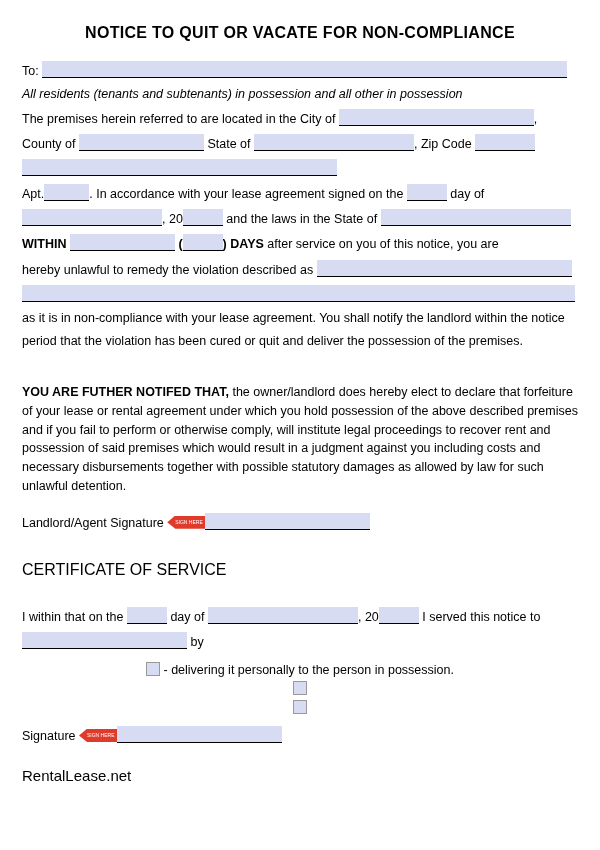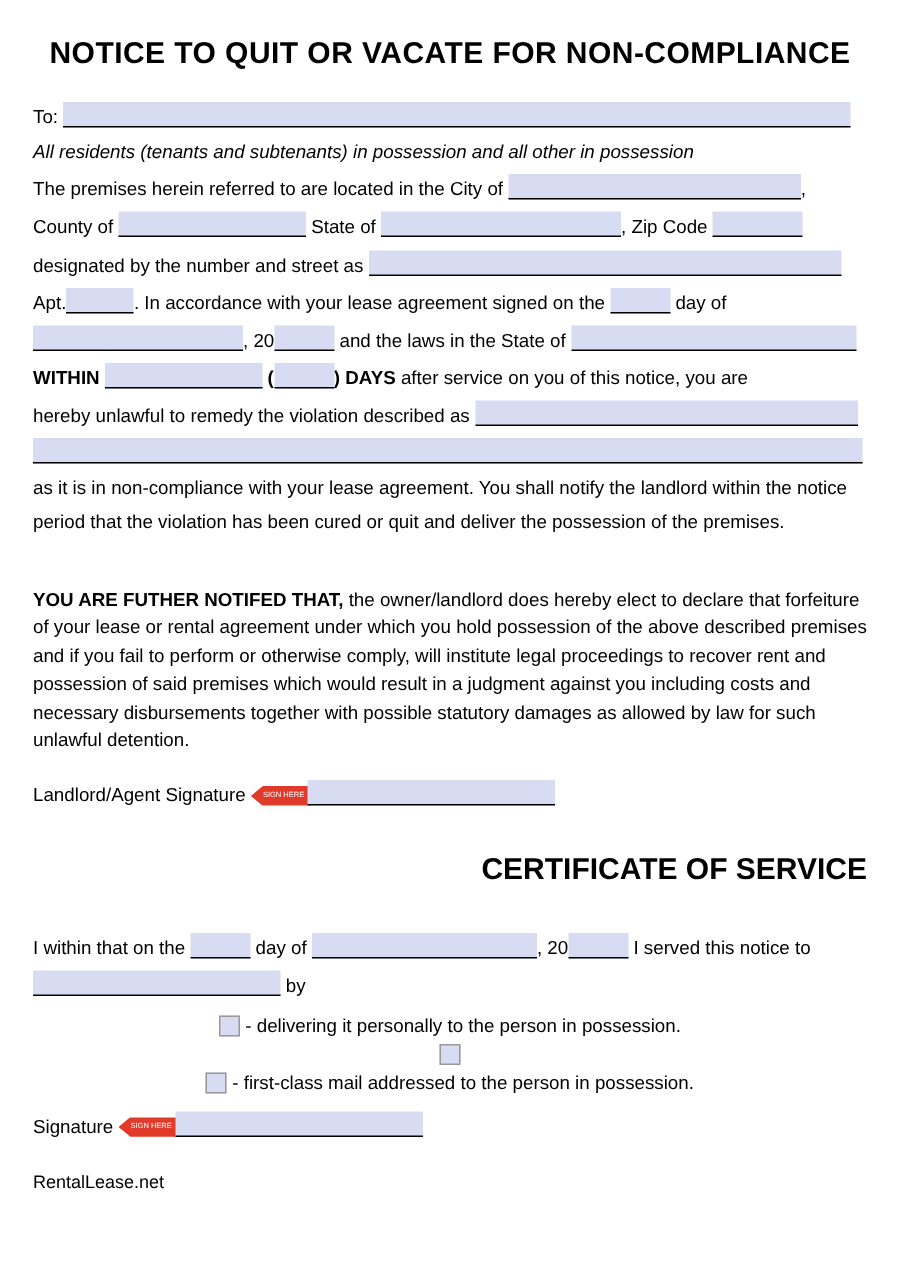--- a/index.html
+++ b/index.html
@@ -6,29 +6,29 @@
     font-family: Arial, sans-serif;
     font-size: 12.5px;
     line-height: 1.85;
     margin: 0;
     padding: 18px 22px;
     color: #000;
     width: 556px;
   }
   h1 {
     text-align: center;
-    font-size: 20px;
+    font-size: 16px;
     font-weight: bold;
     margin: 0 0 10px 0;
     letter-spacing: 0.3px;
   }
   h2 {
-    text-align: right;
-    font-size: 20px;
-    font-weight: bold;
+    text-align: left;
+    font-size: 16px;
+    font-weight: normal;
     margin: 20px 0 20px 0;
   }
   .line {
     margin: 0;
   }
   .blank {
     display: inline-block;
     background: #d8dcf2;
     border-bottom: 1px solid #000;
     height: 16px;
@@ -61,21 +61,21 @@
     background: #e03a2a;
     color: #fff;
     font-size: 5px;
     padding: 2px 4px 2px 8px;
     clip-path: polygon(8px 0, 100% 0, 100% 100%, 8px 100%, 0 50%);
     position: relative;
     top: -3px;
     margin-right: -2px;
   }
   .footer {
-    font-size: 12px;
+    font-size: 15px;
     margin-top: 14px;
   }
   .cklist {
     line-height: 1.5;
     text-align: center;
   }
 </style>
 </head>
 <body>
 
@@ -88,21 +88,21 @@
 
 <div class="line italic">All residents (tenants and subtenants) in possession and all other in possession</div>
 
 <div class="line">
   <span>The premises herein referred to are located in the City of </span><span class="blank" style="width:195px"></span><span>,</span>
 </div>
 <div class="line">
   <span>County of </span><span class="blank" style="width:125px"></span><span> State of </span><span class="blank" style="width:160px"></span><span>, Zip Code </span><span class="blank" style="width:60px"></span>
 </div>
 <div class="line">
-  <span>designated by the number and street as </span><span class="blank" style="width:315px"></span>
+  <span class="blank" style="width:315px"></span>
 </div>
 <div class="line">
   <span>Apt.</span><span class="blank" style="width:45px"></span><span>. In accordance with your lease agreement signed on the </span><span class="blank" style="width:40px"></span><span> day of</span>
 </div>
 <div class="line">
   <span class="blank" style="width:140px"></span><span>, 20</span><span class="blank" style="width:40px"></span><span> and the laws in the State of </span><span class="blank" style="width:190px"></span>
 </div>
 <div class="line">
   <span class="bold">WITHIN</span> <span class="blank" style="width:105px"></span> <span class="bold">(</span><span class="blank" style="width:40px"></span><span class="bold">) </span><span class="bold">DAYS</span><span> after service on you of this notice, you are</span>
 </div>
@@ -128,20 +128,20 @@
 <div class="line">
   <span>I within that on the </span><span class="blank" style="width:40px"></span><span> day of </span><span class="blank" style="width:150px"></span><span>, 20</span><span class="blank" style="width:40px"></span><span> I served this notice to</span>
 </div>
 <div class="line">
   <span class="blank" style="width:165px"></span><span> by</span>
 </div>
 
 <div class="cklist" style="margin-top:6px">
   <div><span class="checkbox"></span><span> - delivering it personally to the person in possession.</span></div>
   <div><span class="checkbox"></span></div>
-  <div><span class="checkbox"></span><span> - first-class mail addressed to the person in possession.</span></div>
+  <div><span class="checkbox"></span></div>
 </div>
 
 <div class="line" style="margin-top:6px">
   <span>Signature </span><span class="sign-tag">SIGN HERE</span><span class="blank" style="width:165px"></span>
 </div>
 
 <div class="footer">RentalLease.net</div>
 
 </body></html>

